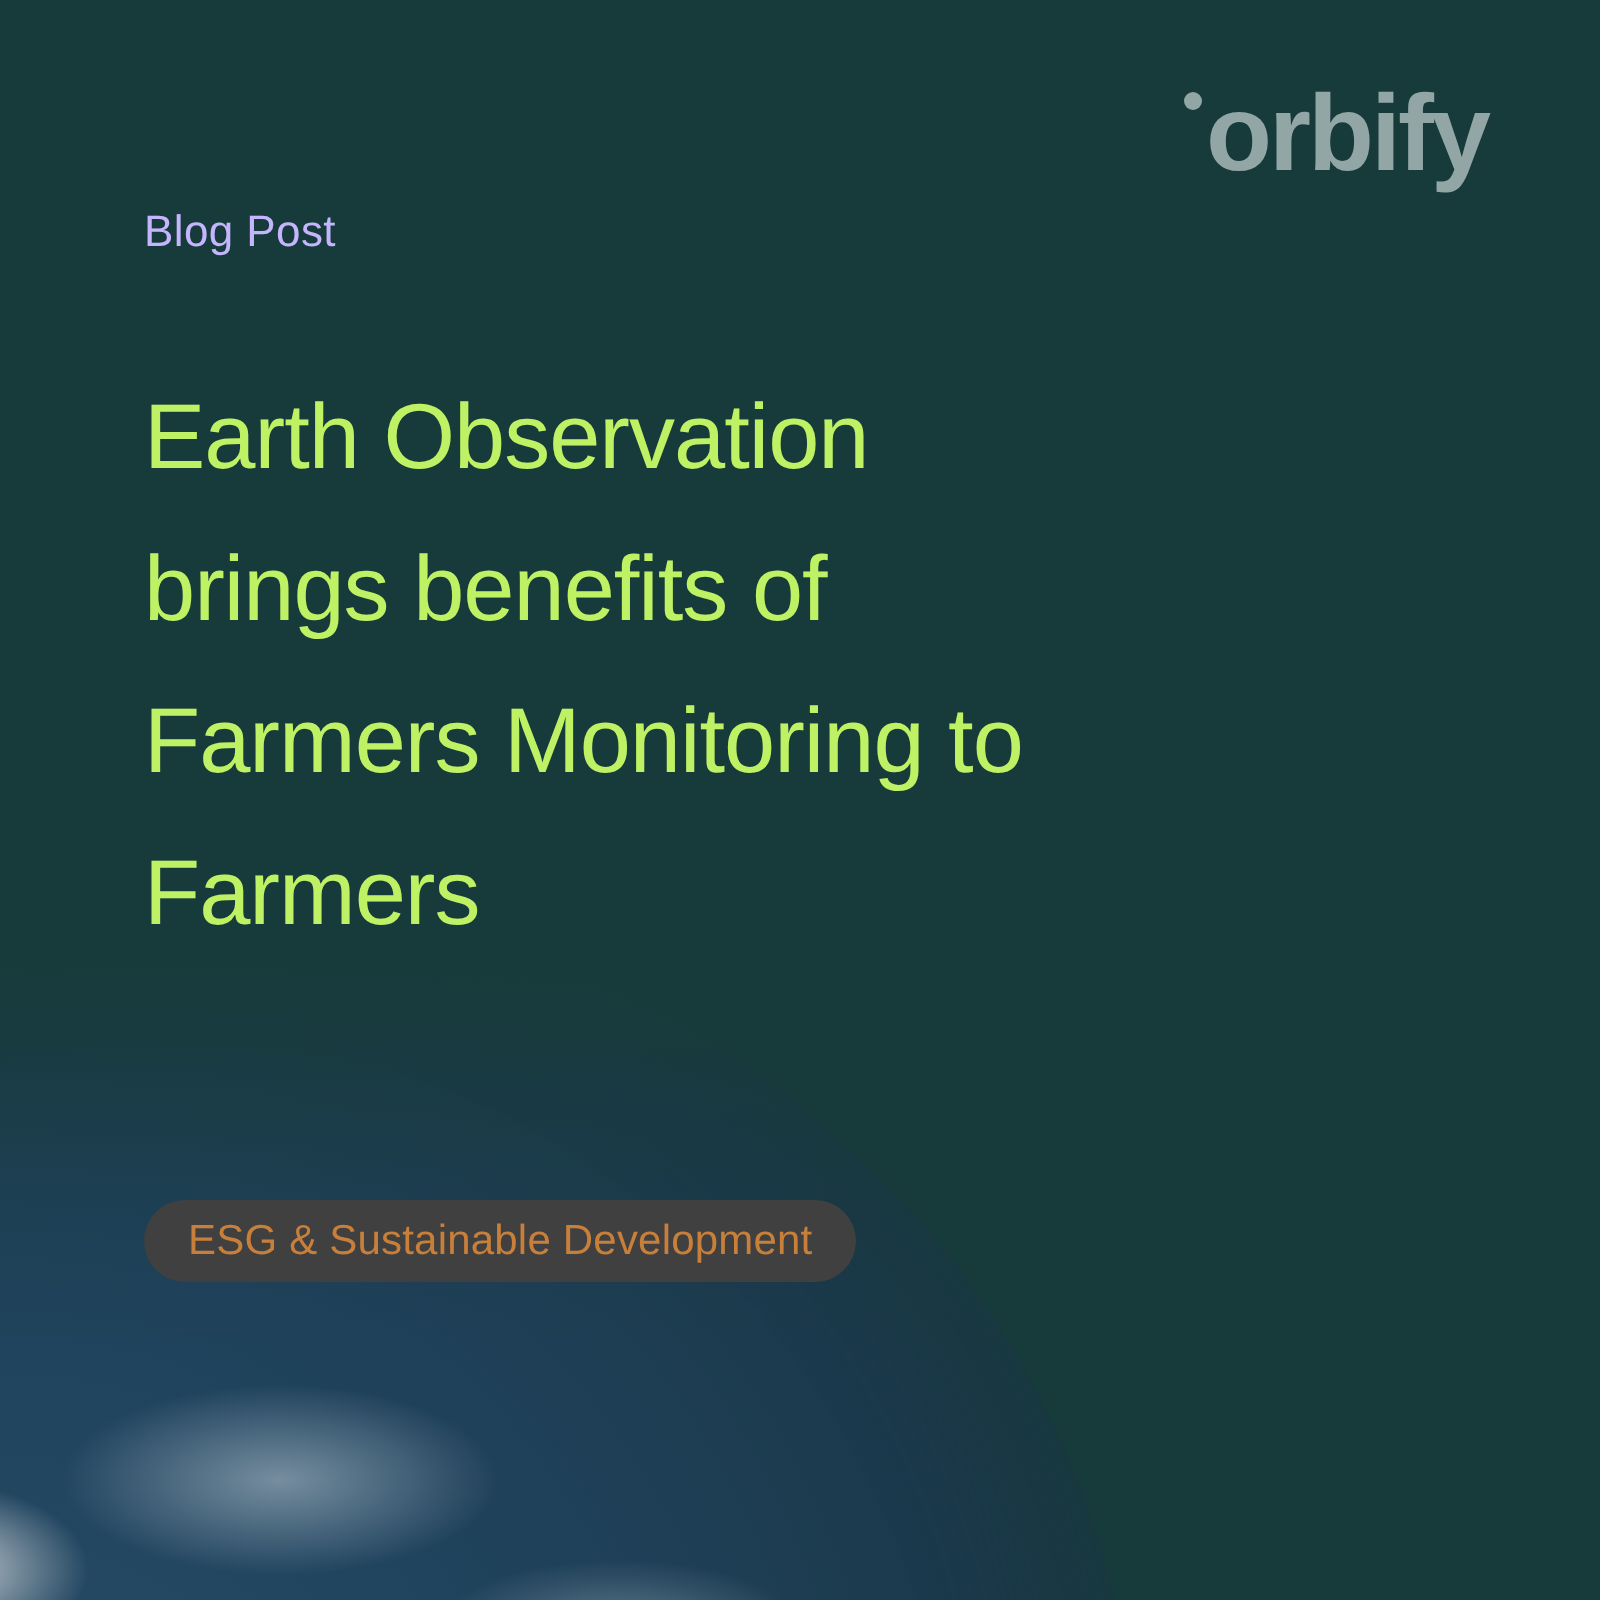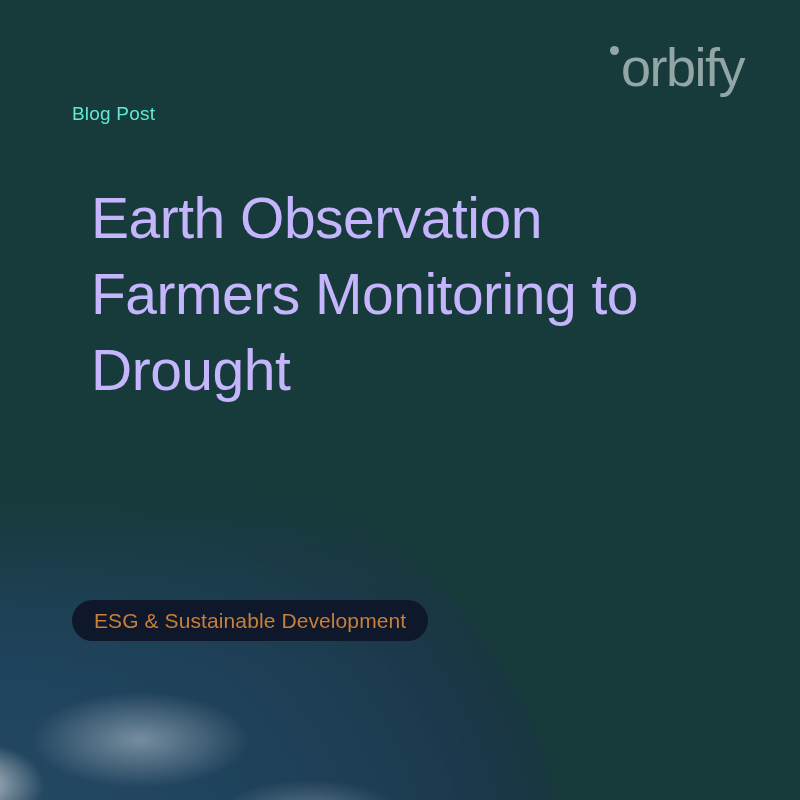--- a/index.html
+++ b/index.html
@@ -75,69 +75,68 @@
     box-shadow:inset -26px -8px 60px rgba(23,59,59,.55);
   }
 
   
   .logo{
     position:absolute;
     right:56px; top:40px;
     display:flex; align-items:flex-start;
     color:#93a6a6;
     font-size:54px;
-    font-weight:400;
+    font-weight:700;
     letter-spacing:-1.5px;
     line-height:1;
     user-select:none;
   }
   .logo-dot{
     width:9px; height:9px;
     border-radius:50%;
     background:#93a6a6;
     margin-top:6px; margin-right:2px;
     flex:0 0 auto;
   }
   .logo-word{ display:block; }
 
   
   .eyebrow{
     position:absolute;
     left:72px; top:103px;
-    color:#5eead4;
-    font-size:19px;
+    color:#c4b5fd;
+    font-size:22px;
     font-weight:400;
     letter-spacing:.2px;
     line-height:1.2;
   }
 
   
   .headline{
     position:absolute;
     left:72px; top:180px;
     width:660px;
-    color:#c4b5fd;
-    font-size:57px;
+    color:#bef264;
+    font-size:46px;
     font-weight:400;
     line-height:76px;
     letter-spacing:-.5px;
-    margin-left:19px;
   }
   .headline-line{ display:block; white-space:nowrap; }
 
   
   .pill{
     position:absolute;
     left:72px; top:600px;
     height:41px;
     display:inline-flex;
     align-items:center;
     padding:0 22px;
     border-radius:21px;
-    background:#0f172a;
+    background:#404040;
     color:#c87f3a;
     font-size:21px;
     font-weight:400;
     letter-spacing:.1px;
     white-space:nowrap;
   }
 </style>
 </head>
 <body>
 
@@ -151,19 +150,20 @@
 
   <div class="logo">
     <span class="logo-dot"></span>
     <span class="logo-word">orbify</span>
   </div>
 
   <div class="eyebrow">Blog Post</div>
 
   <h1 class="headline">
     <span class="headline-line">Earth Observation</span>
+    <span class="headline-line">brings benefits of</span>
     <span class="headline-line">Farmers Monitoring to</span>
-    <span class="headline-line">Drought</span>
+    <span class="headline-line">Farmers</span>
   </h1>
 
   <div class="pill">ESG &amp; Sustainable Development</div>
 
 </div>
 
 </body></html>

